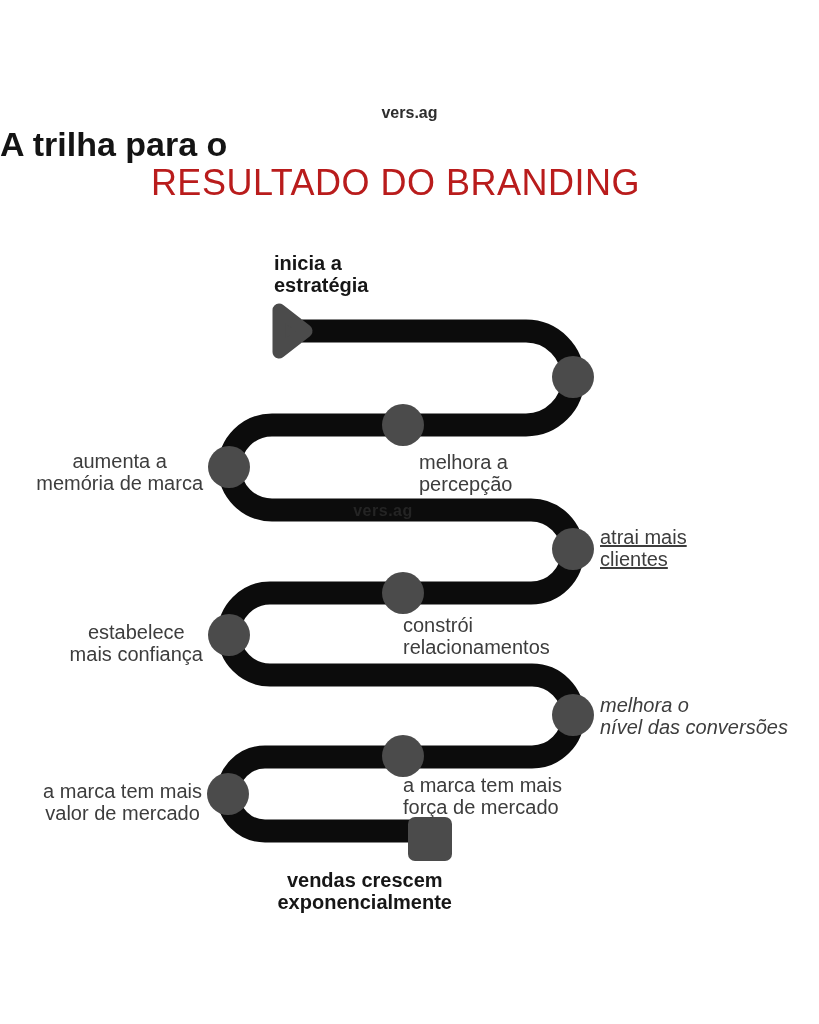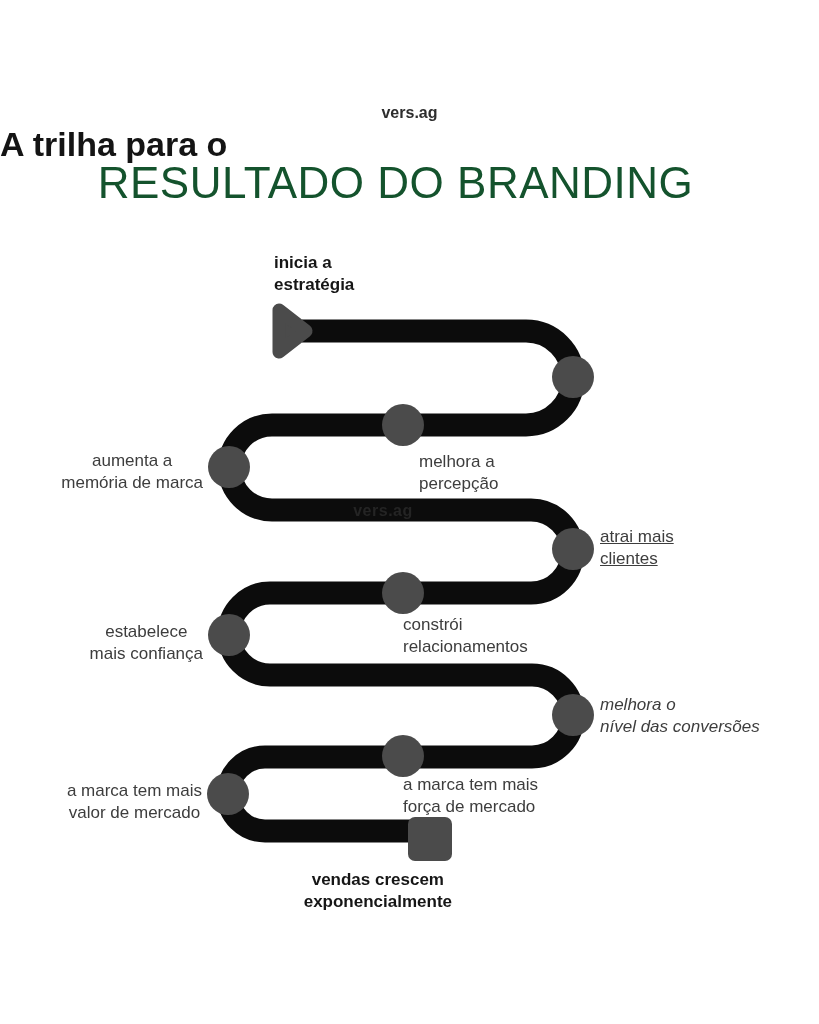--- a/index.html
+++ b/index.html
@@ -16,31 +16,31 @@
     text-align: center; font-weight: bold; font-size: 16px;
     color: #2d2d2d; line-height: 20px;
   }
   .hdr-t1 {
     position: absolute; top: 124px; left: 0; width: 819px;
     text-align: left; font-weight: bold; font-size: 34px;
     color: #141414; line-height: 40px;
   }
   .hdr-t2 {
     position: absolute; top: 161px; left: 0; width: 791px;
-    text-align: center; font-weight: 400; font-size: 44px;
-    color: #14532d; line-height: 44px; letter-spacing: 0.5px;
+    text-align: center; font-weight: 400; font-size: 36px;
+    color: #b91c1c; line-height: 44px; letter-spacing: 0.5px;
   }
   svg.track { position: absolute; top: 0; left: 0; }
   .snake { fill: none; stroke: #0c0c0c; stroke-width: 23; }
   .dot   { fill: #4b4b4b; }
   .tri   { fill: #4b4b4b; stroke: #4b4b4b; stroke-width: 13; stroke-linejoin: round; stroke-linecap: round; }
   .sq    { fill: #4b4b4b; }
   .wm    { fill: #242424; font-size: 16px; font-weight: bold; text-anchor: middle; letter-spacing: 0.5px; }
   .lbl {
-    position: absolute; font-size: 17px; line-height: 22px;
+    position: absolute; font-size: 20px; line-height: 22px;
     color: #3d3d3d; white-space: nowrap;
   }
   .lbl.align-right { text-align: center; }
   .lbl.bold { font-weight: bold; color: #161616; }
 </style>
 </head>
 <body>
 
 <div class="canvas">
 

